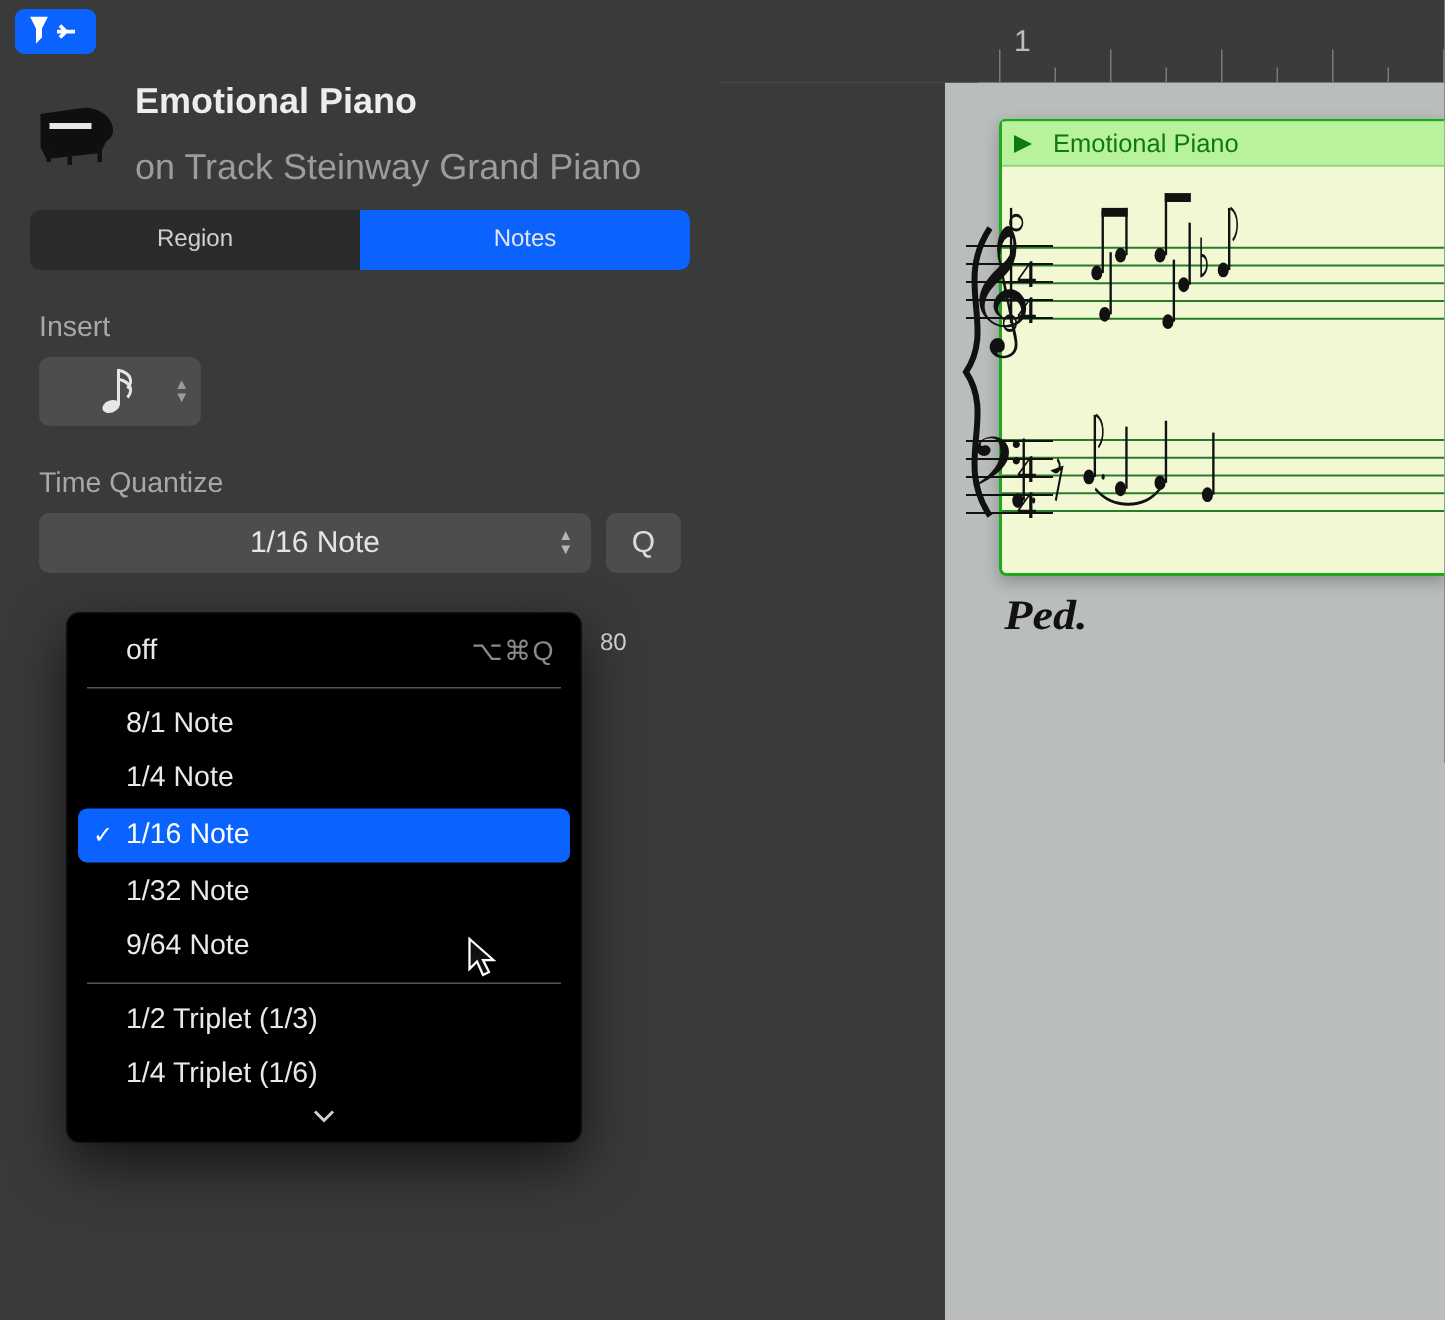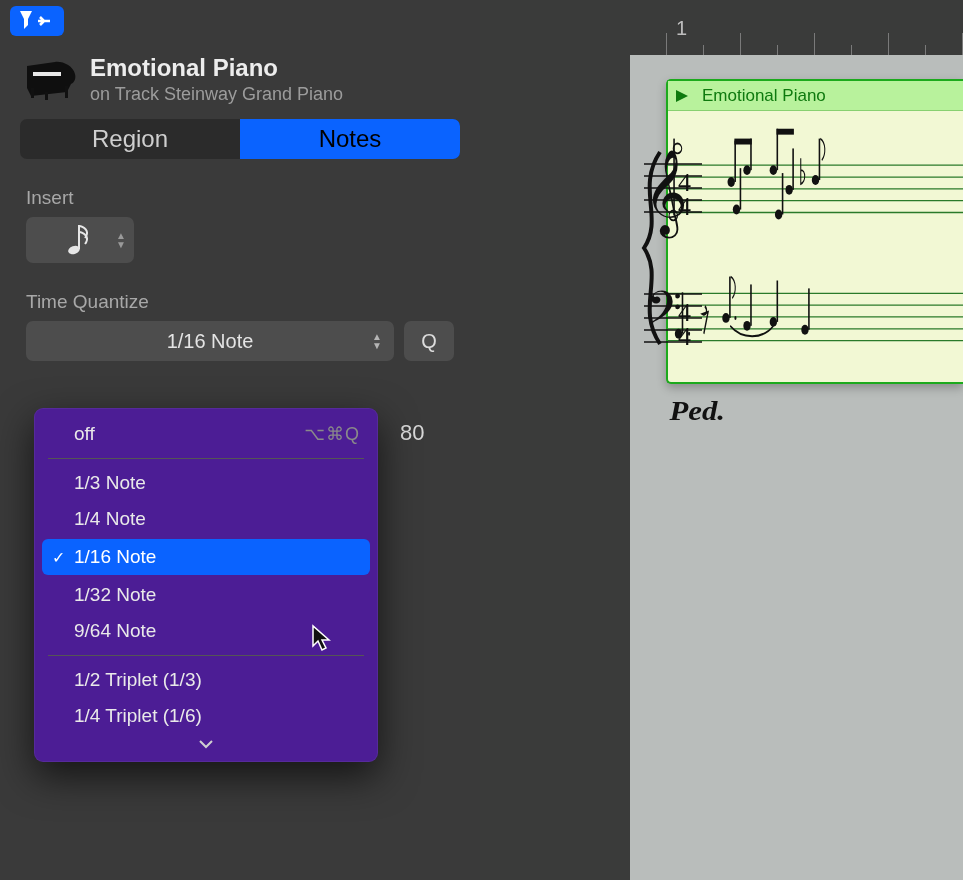--- a/index.html
+++ b/index.html
@@ -32,34 +32,34 @@
   }
   .instrument-icon {
     width: 60px; height: 46px;
     margin-right: 10px;
     display: flex; align-items: center; justify-content: center;
   }
   .title-block h1 {
     font-size: 24px; font-weight: 600; color: #ededed;
   }
   .title-block .sub {
-    font-size: 18px; color: #9c9c9c; margin-top: 2px;
+    font-size: 24px; color: #9c9c9c; margin-top: 16px;
   }
   .seg {
     display: flex; margin: 10px 20px 0 20px;
     background: #2b2b2b; border-radius: 7px; overflow: hidden;
     height: 40px;
   }
   .seg button {
     flex: 1; border: none; background: transparent;
-    color: #cfcfcf; font-size: 24px; font-weight: 500;
+    color: #cfcfcf; font-size: 16px; font-weight: 500;
     cursor: pointer;
   }
   .seg button.active {
-    background: #0a63ff; color: #000000;
+    background: #0a63ff; color: #e5e5e5;
   }
   .section-label {
     margin: 28px 0 8px 26px;
     font-size: 19px; color: #a8a8a8;
   }
   .insert-ctrl {
     margin-left: 26px;
     width: 108px; height: 46px;
     background: #4d4d4d; border-radius: 7px;
     display: flex; align-items: center; justify-content: center;
@@ -90,23 +90,23 @@
     color: #b5b5b5; font-size: 10px; line-height: 7px;
   }
   .q-btn {
     width: 50px; height: 40px; margin-left: 10px;
     background: #4d4d4d; border-radius: 7px;
     display: flex; align-items: center; justify-content: center;
     color: #dcdcdc; font-size: 20px; border: none; cursor: pointer;
   }
   .popup {
     position: absolute;
-    left: 34px; top: 408px;
+    left: 44px; top: 408px;
     width: 344px;
-    background: #4c1d95;
+    background: #000000;
     border-radius: 9px;
     box-shadow: 0 14px 38px rgba(0,0,0,0.65), 0 0 0 1px rgba(255,255,255,0.06) inset;
     padding: 8px 0 4px 0;
   }
   .popup .item {
     position: relative;
     padding: 7px 18px 7px 40px;
     font-size: 19px; color: #e9e9e9;
     cursor: pointer;
   }
@@ -126,21 +126,21 @@
     transform: translateY(-50%);
     color: #8a8a8a; font-size: 18px; letter-spacing: 1px;
   }
   .popup .more {
     text-align: center; color: #cfcfcf; padding: 2px 0 6px 0;
     font-size: 14px;
   }
   .value-80 {
     position: absolute;
     left: 400px; top: 420px;
-    font-size: 22px; color: #d8d8d8;
+    font-size: 16px; color: #d8d8d8;
   }
   
   .score-area {
     position: absolute;
     left: 480px; top: 0;
     width: 483px; height: 880px;
     background: #b9bdbb;
   }
   .ruler {
     height: 55px; width: 100%;
@@ -269,21 +269,21 @@
 
   <div class="value-80">80</div>
 
   <div class="popup">
     <div class="item">
       <span>off</span>
       <span class="shortcut">⌥⌘Q</span>
     </div>
     <div class="sep"></div>
     <div id="grp1">
-        <div class="item">1/3 Note</div>
+        <div class="item">8/1 Note</div>
         <div class="item">1/4 Note</div>
         <div class="item selected">1/16 Note</div>
         <div class="item">1/32 Note</div>
         <div class="item">9/64 Note</div>
       </div>
     <div class="sep"></div>
     <div id="grp2">
         <div class="item">1/2 Triplet (1/3)</div>
         <div class="item">1/4 Triplet (1/6)</div>
       </div>

